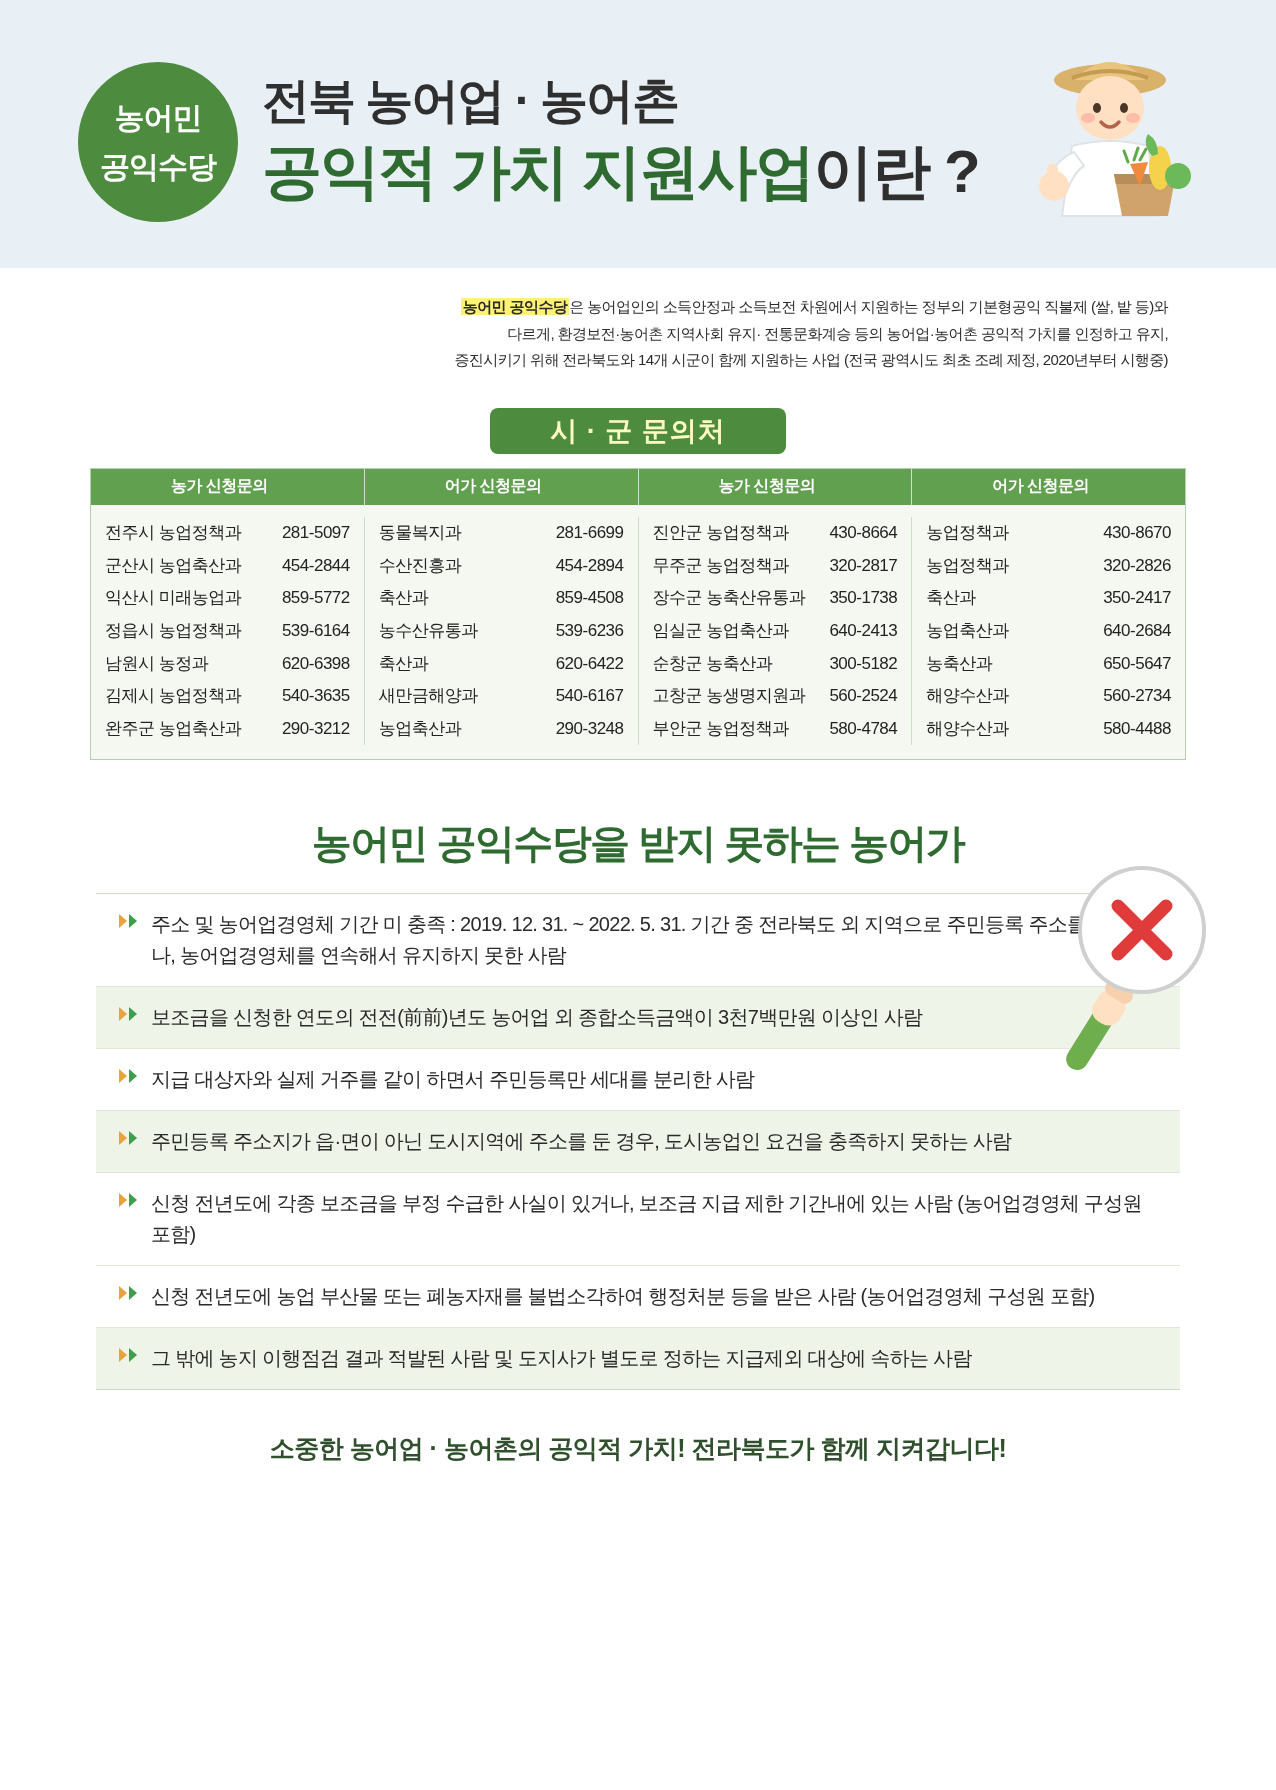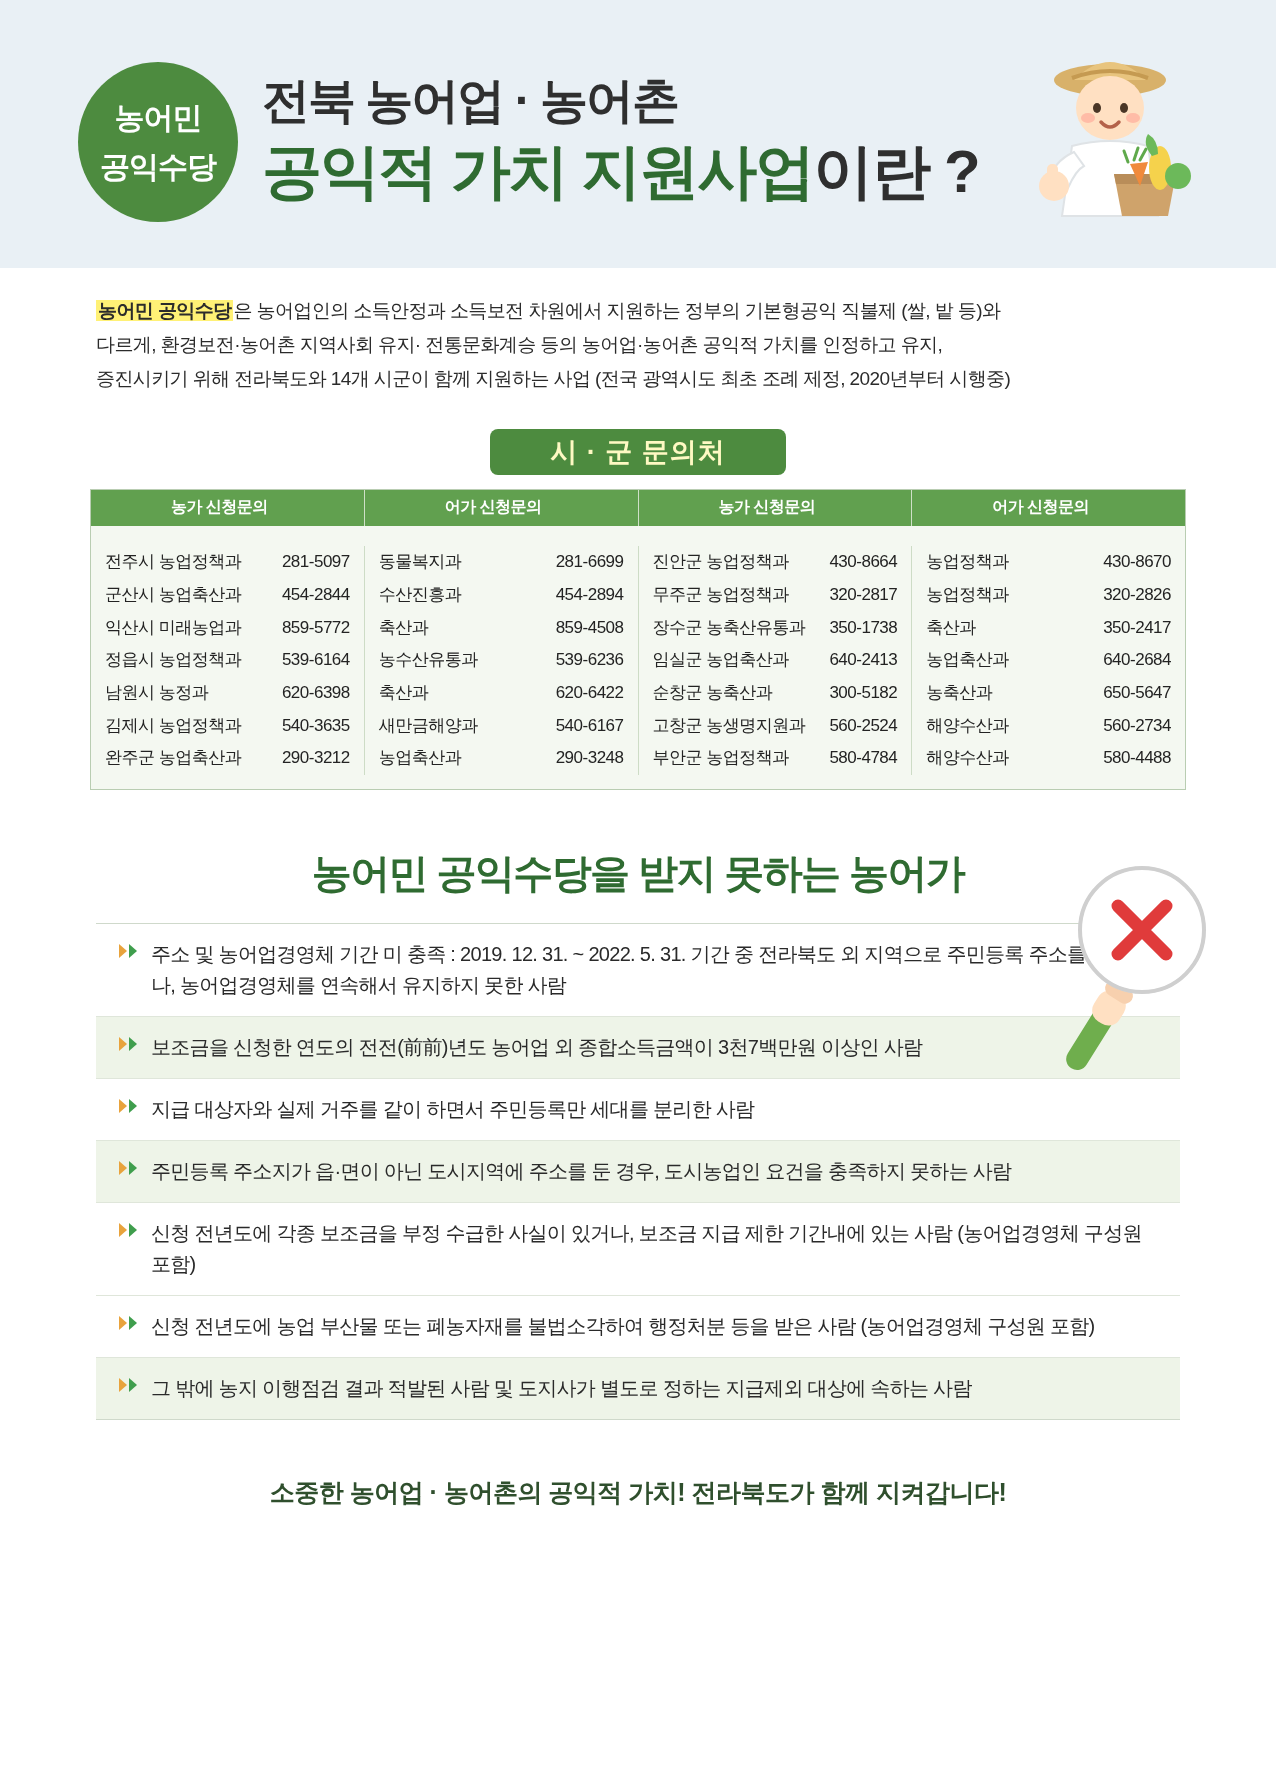--- a/index.html
+++ b/index.html
@@ -77,22 +77,22 @@
     right: 64px;
     top: 36px;
     width: 210px;
     height: 210px;
   }
 
   
   .intro {
     width: 1276px;
     padding: 26px 108px 0 96px;
-    text-align: left;
-    font-size: 19px;
+    text-align: right;
+    font-size: 15px;
     line-height: 1.78;
     letter-spacing: -0.6px;
     color: #2b2b2b;
   }
   .hl {
     background: #fff176;
     font-weight: bold;
     padding: 0 2px;
   }
 
@@ -130,21 +130,21 @@
     font-size: 16px;
     font-weight: bold;
     padding: 7px 16px 8px 0;
     letter-spacing: -0.5px;
     border-right: 1px solid #cfe0c8;
   }
   .contact-head > div:last-child { border-right: none; }
 
   .contact-body {
     display: flex;
-    padding: 20px 0 14px 0;
+    padding: 12px 0 14px 0;
   }
   .contact-col {
     flex: 1;
     border-right: 1px solid #cddcc6;
     padding: 0 14px;
   }
   .contact-col:last-child { border-right: none; }
   .contact-row {
     display: flex;
     justify-content: space-between;
@@ -198,21 +198,21 @@
     flex: 0 0 auto;
     margin: 4px 11px 0 0;
     width: 22px;
     height: 16px;
     position: relative;
   }
   .arrow svg { display: block; }
   .li-text { flex: 1 1 auto; }
 
   .footer-note {
-    margin-top: 56px;
+    margin-top: 42px;
     text-align: center;
     font-size: 25px;
     font-weight: bold;
     color: #2f4f2d;
     letter-spacing: -0.5px;
   }
 </style>
 </head>
 <body>
 

